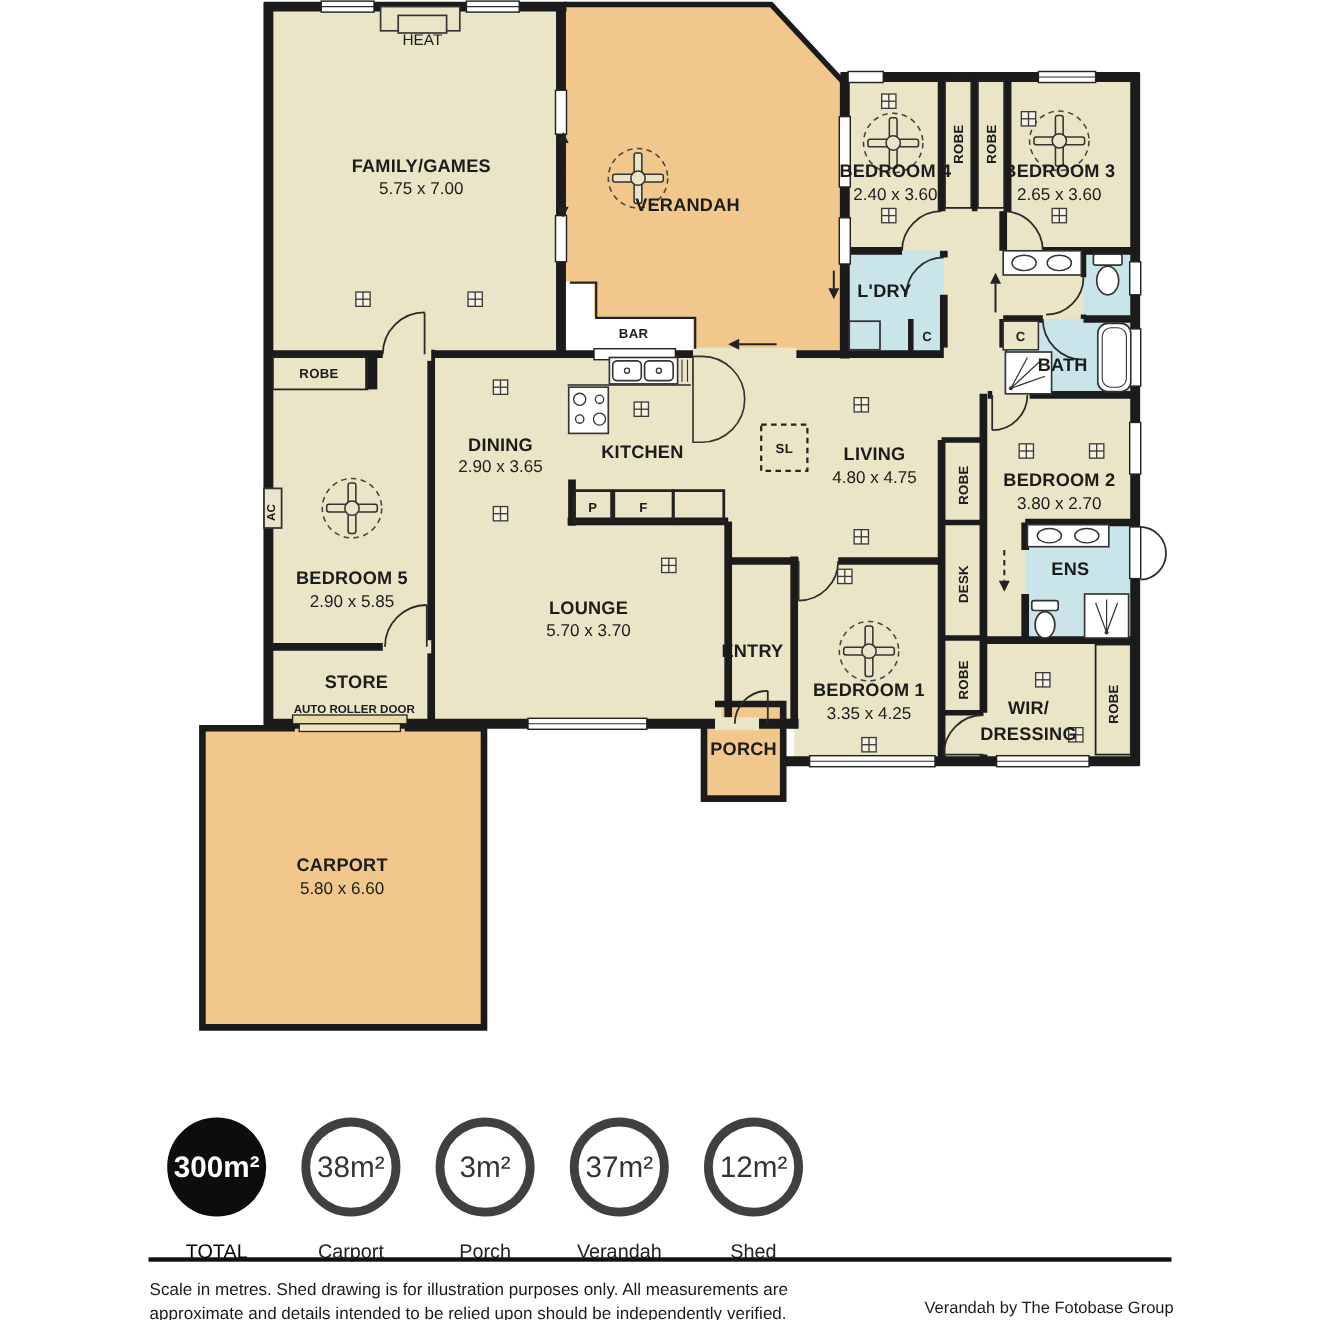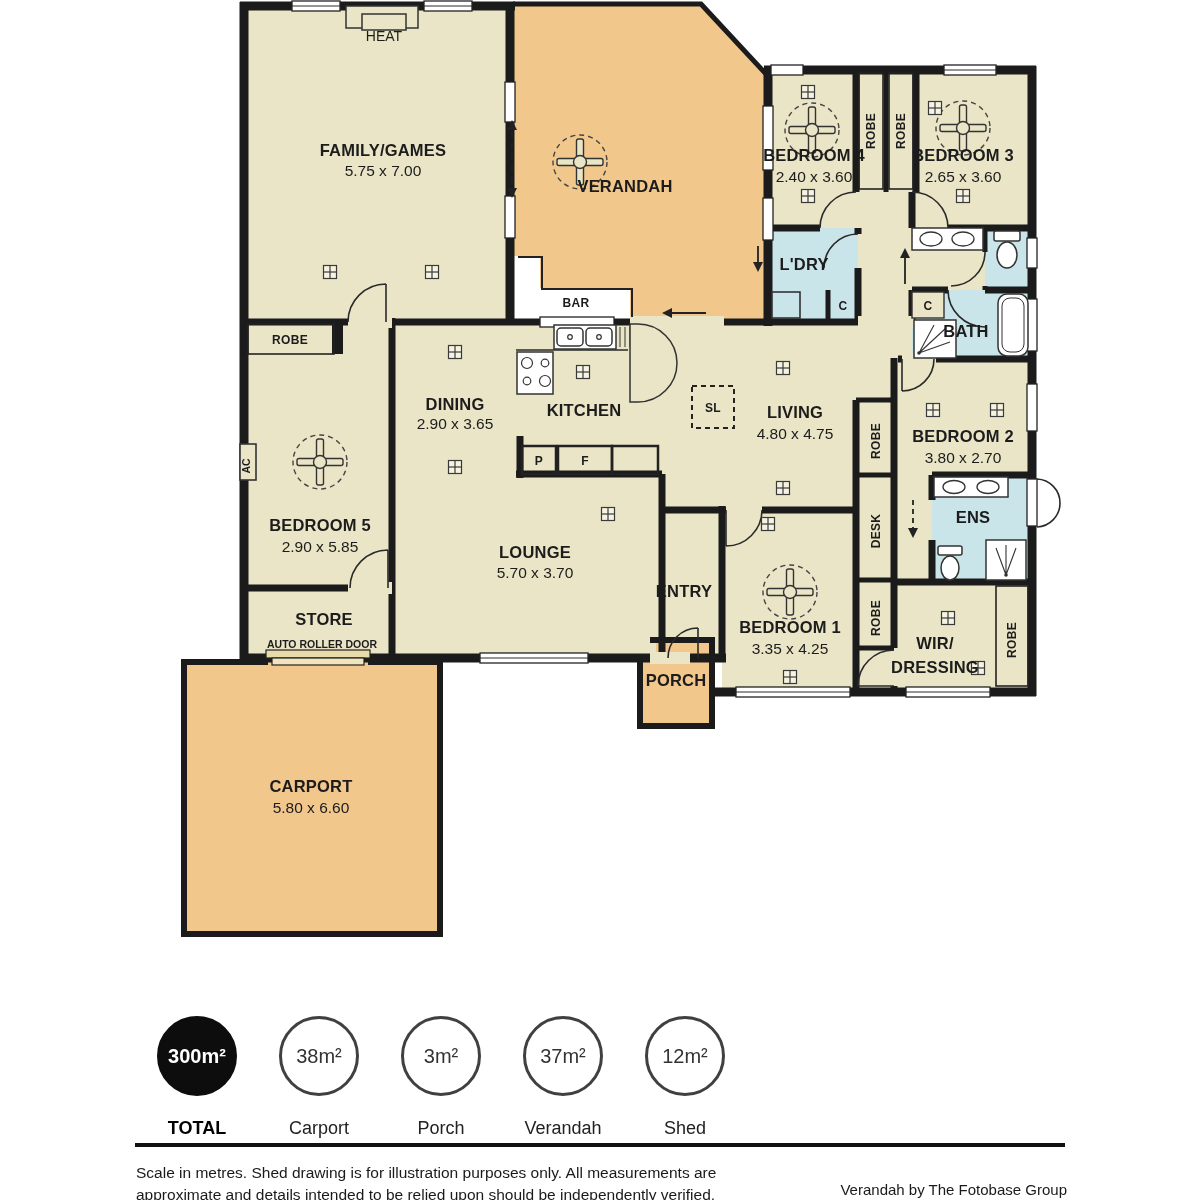--- a/index.html
+++ b/index.html
@@ -13,24 +13,24 @@
   .heat{font-size:14px;}
   .wall{stroke:#1b1b1b;fill:none;}
   .thin{stroke:#2a2a2a;fill:none;}
   .arc{stroke:#2a2a2a;stroke-width:1.6;fill:none;}
   .win{fill:#ffffff;stroke:#222;stroke-width:1.3;}
   .fixt{fill:#ffffff;stroke:#333;stroke-width:1.5;}
   .gap{fill:#e9e5c6;stroke:none;}
   
   .legend{position:absolute;left:136px;top:1016px;display:flex;}
   .legend-item{width:122px;display:flex;flex-direction:column;align-items:center;}
-  .legend-circle{width:74px;height:74px;border-radius:50%;border:3px solid #404040;display:flex;align-items:center;justify-content:center;font-size:20px;color:#333;background:#fff;}
+  .legend-circle{width:74px;height:74px;border-radius:50%;border:8px solid #404040;display:flex;align-items:center;justify-content:center;font-size:27px;color:#333;background:#fff;}
   .legend-item.filled .legend-circle{background:#0d0d0d;border-color:#0d0d0d;color:#fff;font-weight:bold;}
   .legend-label{margin-top:22px;font-size:18px;color:#222;}
-  .legend-item.filled .legend-label{font-weight:bold;color:#000;text-align:right;}
+  .legend-item.filled .legend-label{font-weight:normal;color:#000;text-align:right;}
   
   .footer-line{position:absolute;left:135px;top:1143px;width:930px;height:4px;background:#111;}
   .disclaimer{position:absolute;left:136px;top:1162px;font-size:15.5px;line-height:1.45;color:#1a1a1a;}
   .produced{position:absolute;right:133px;top:1181px;font-size:15px;color:#1a1a1a;}
   .produced b{font-weight:normal;}
 </style>
 </head>
 <body>
 
 <svg id="plan" width="1200" height="1000" viewBox="0 0 1200 1000" xmlns="http://www.w3.org/2000/svg">

